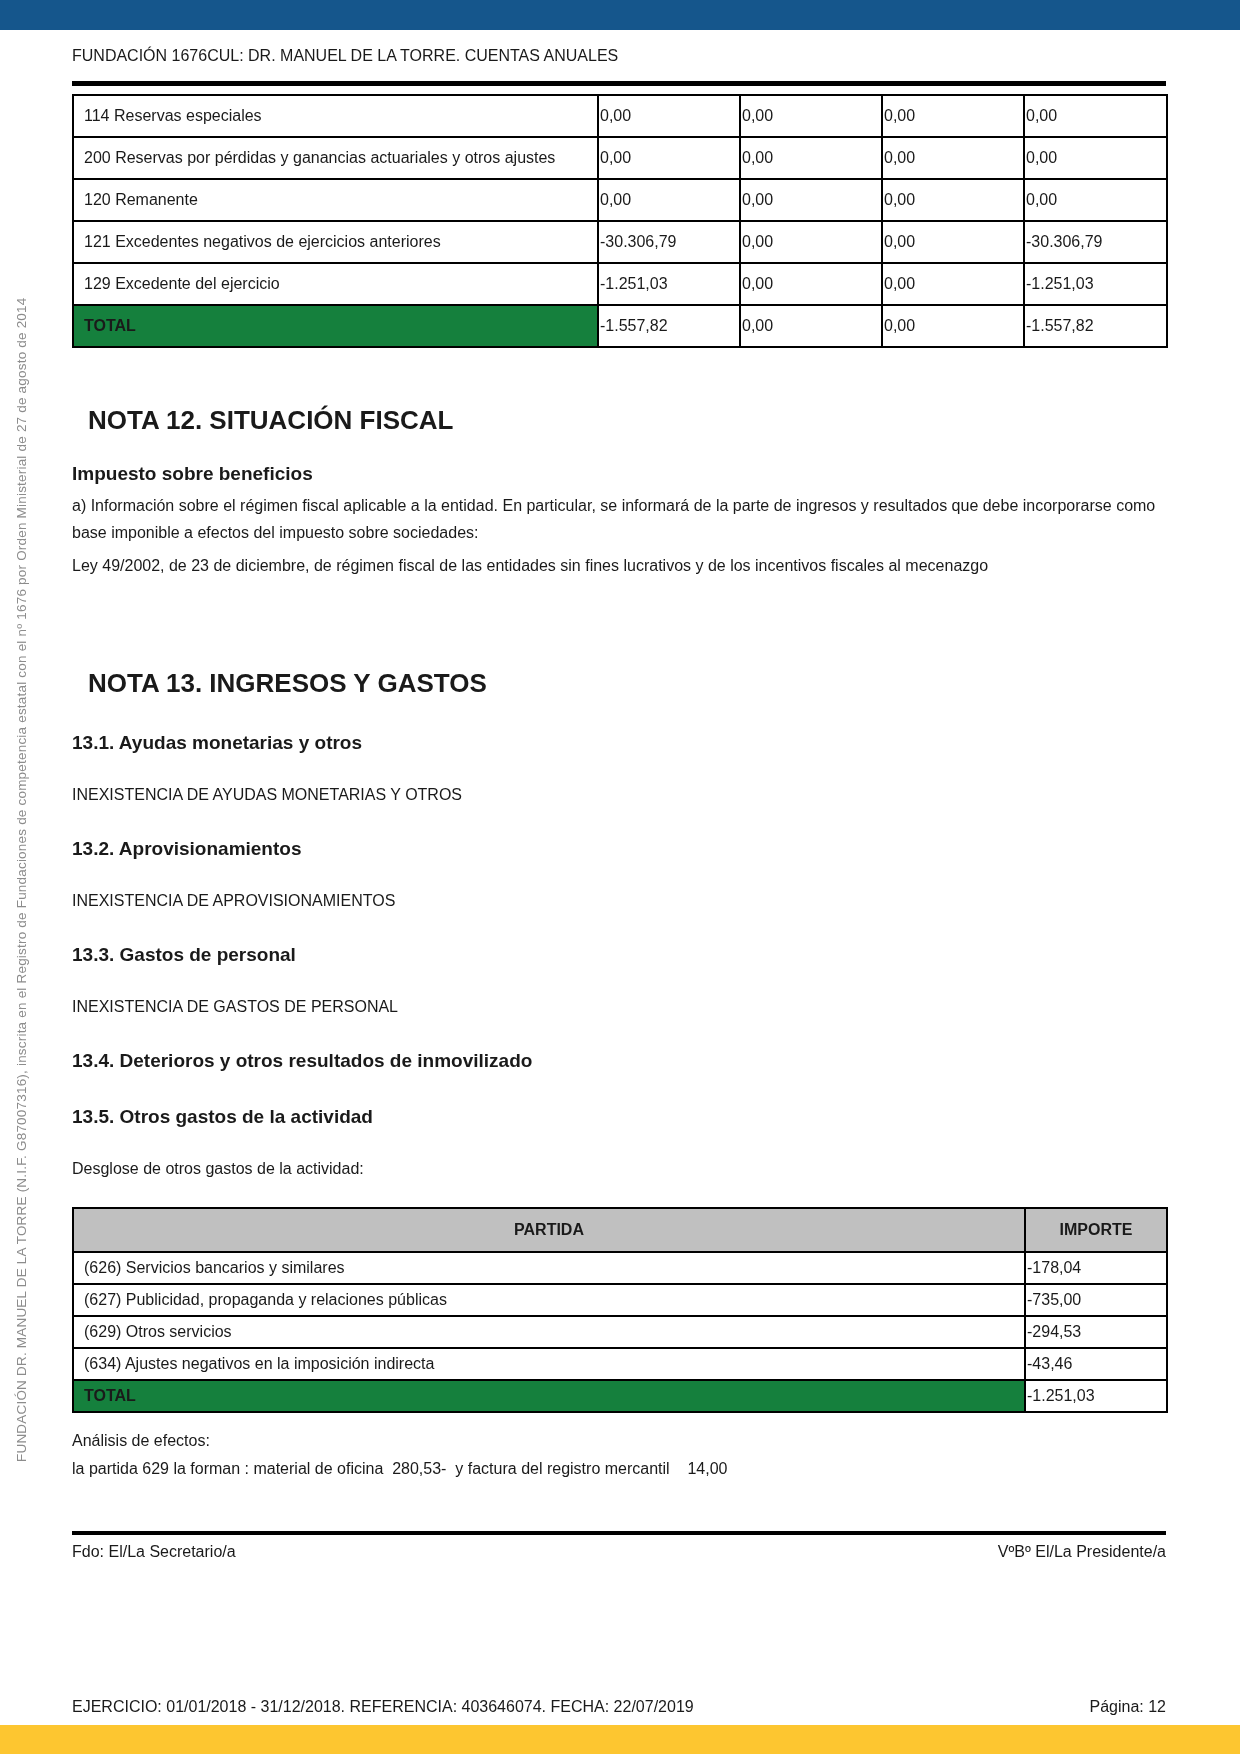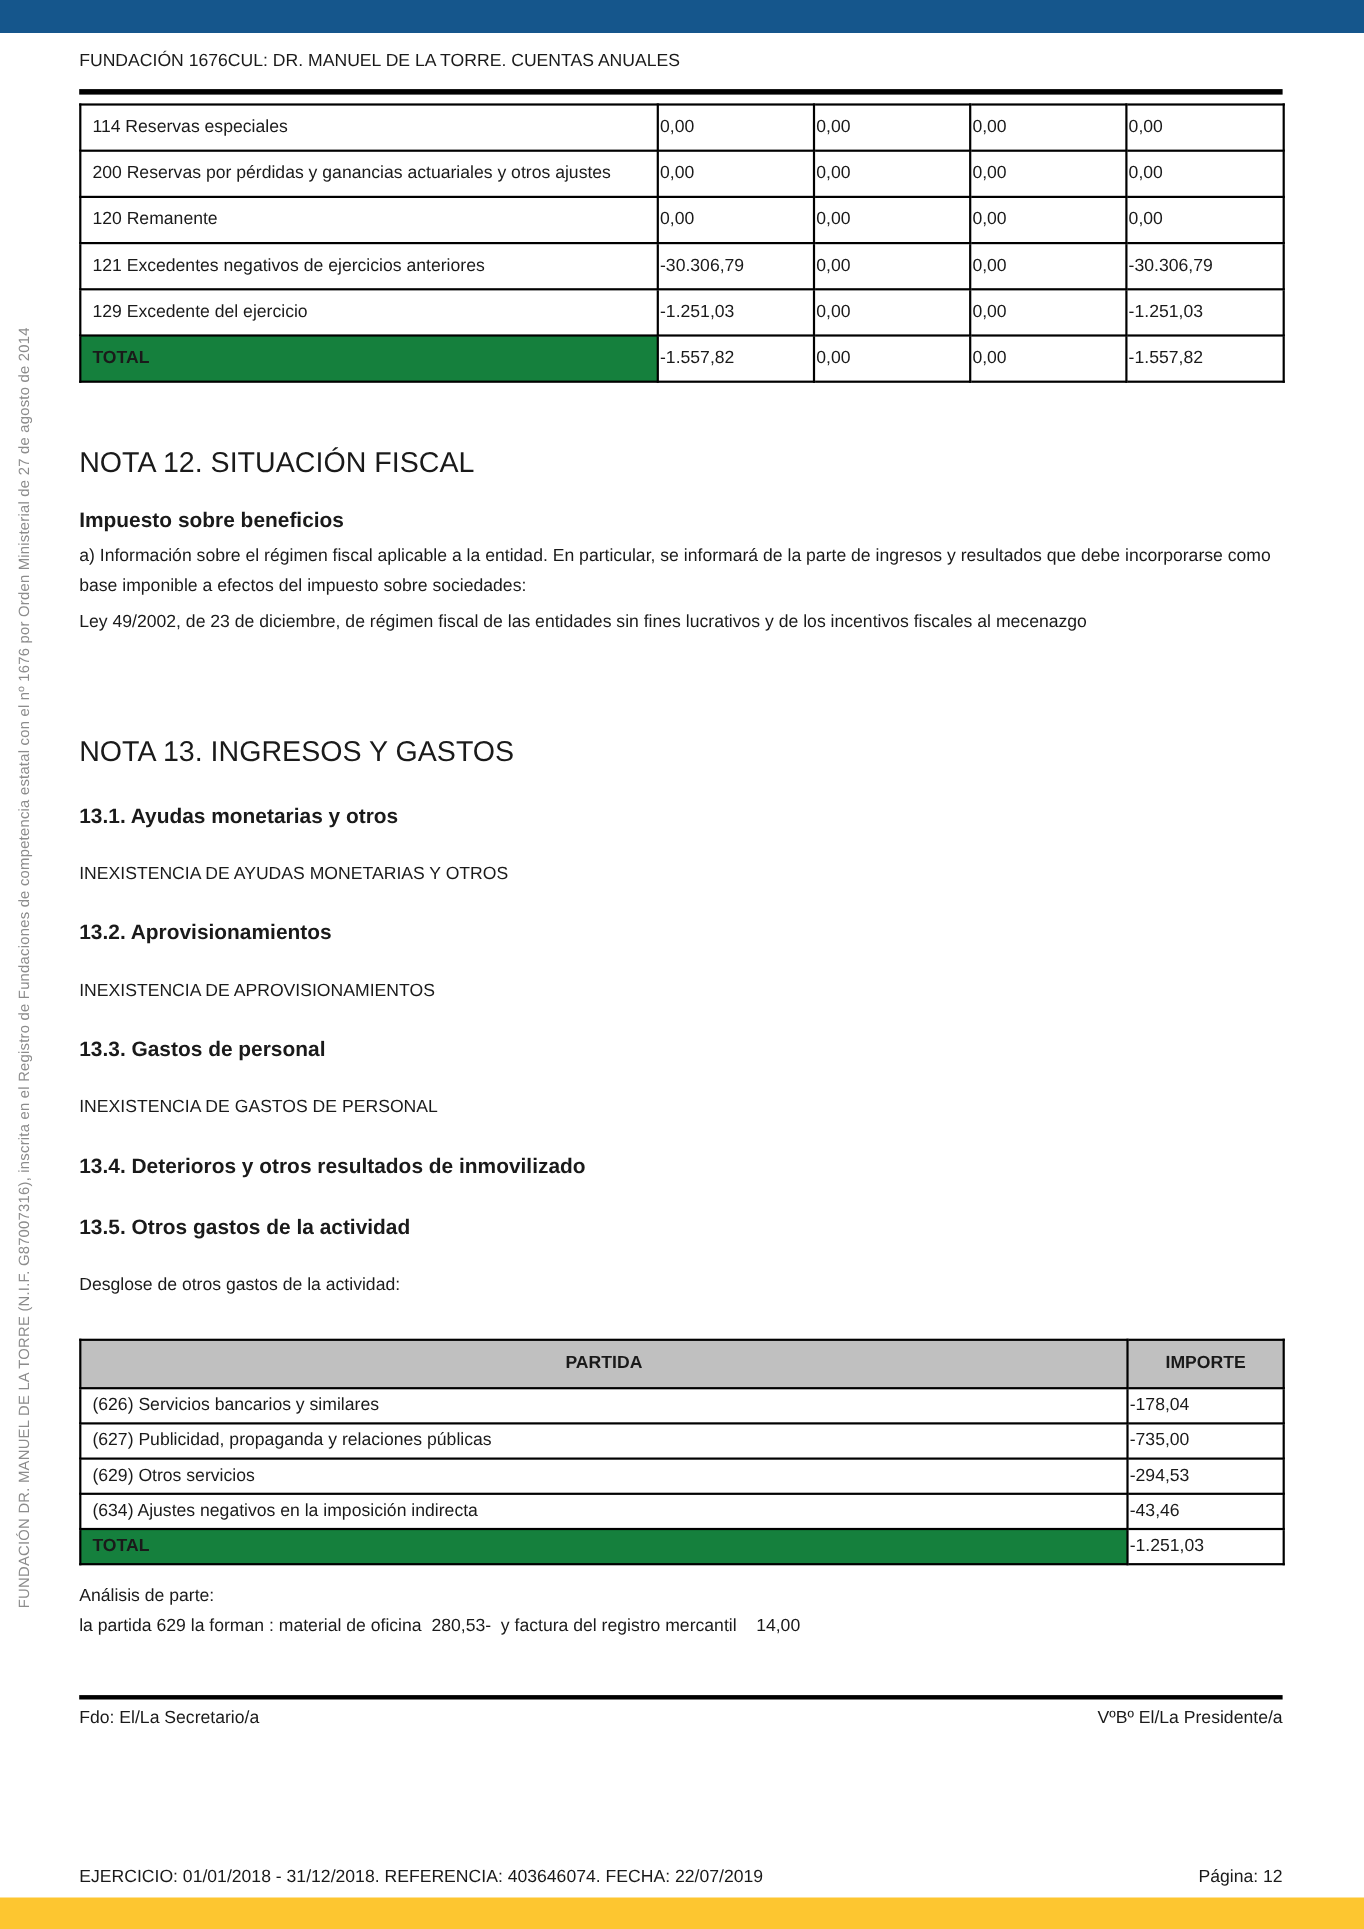--- a/index.html
+++ b/index.html
@@ -19,30 +19,30 @@
     white-space:nowrap;
     font-size:13.5px;color:#8c8c8c;letter-spacing:.2px;
   }
   .content{position:absolute;left:72px;top:0;width:1094px;}
   .doc-title{margin-top:46px;font-size:16px;line-height:20px;}
   .rule-thick{margin-top:15px;height:5px;background:#000;}
   .rule-sign{margin-top:52px;height:4px;background:#000;}
 
   table{border-collapse:collapse;table-layout:fixed;width:1094px;}
   .tbl1{margin-top:8px;}
-  .tbl2{margin-top:38px;padding-left:48px;}
+  .tbl2{margin-top:28px;padding-left:48px;}
   td,th{border:2px solid #000;font-size:16px;font-weight:normal;box-sizing:border-box;}
   .tbl1 td{height:42px;}
   .tbl2 td{height:32px;}
   .tbl2 th{height:44px;background:#c0c0c0;font-weight:bold;text-align:center;}
   td.label{text-align:left;padding-left:10px;padding-right:8px;}
   td.num{text-align:left;padding-right:10px;}
   td.total-label{background:#15803d;font-weight:bold;}
 
-  .h-nota{font-size:26px;font-weight:normal;line-height:32px;margin:0;}
+  .h-nota{font-size:26px;font-weight:bold;line-height:32px;margin:16px;}
   .h-nota12{margin-top:56px;}
   .h-nota13{margin-top:88px;}
   .h-sub{font-size:19px;font-weight:bold;line-height:24px;margin:26px 0 0 0;}
   .h-sec{font-size:19px;font-weight:bold;line-height:24px;margin:32px 0 0 0;}
   .para{font-size:16px;line-height:27px;margin:6px 0 0 0;max-width:1085px;}
   .sec-body{font-size:16px;line-height:20px;margin:30px 0 0 0;}
   .analysis-1{font-size:16px;line-height:20px;margin:18px 0 0 0;}
   .analysis-2{font-size:16px;line-height:20px;margin:8px 0 0 0;white-space:pre-wrap;}
   .sig-row{display:flex;justify-content:space-between;margin-top:8px;font-size:16px;}
   .footer-row{
@@ -169,21 +169,21 @@
             <td class="label">(634) Ajustes negativos en la imposición indirecta</td>
             <td class="num">-43,46</td>
           </tr>
           <tr>
             <td class="label total-label">TOTAL</td>
             <td class="num">-1.251,03</td>
           </tr>
         </tbody>
     </table>
 
-    <div class="analysis-1">Análisis de parte:</div>
+    <div class="analysis-1">Análisis de efectos:</div>
     <div class="analysis-2">la partida 629 la forman : material de oficina  280,53-  y factura del registro mercantil    14,00</div>
 
     <div class="rule-sign"></div>
 
     <div class="sig-row">
       <span>Fdo: El/La Secretario/a</span>
       <span>VºBº El/La Presidente/a</span>
     </div>
 
   </div>

